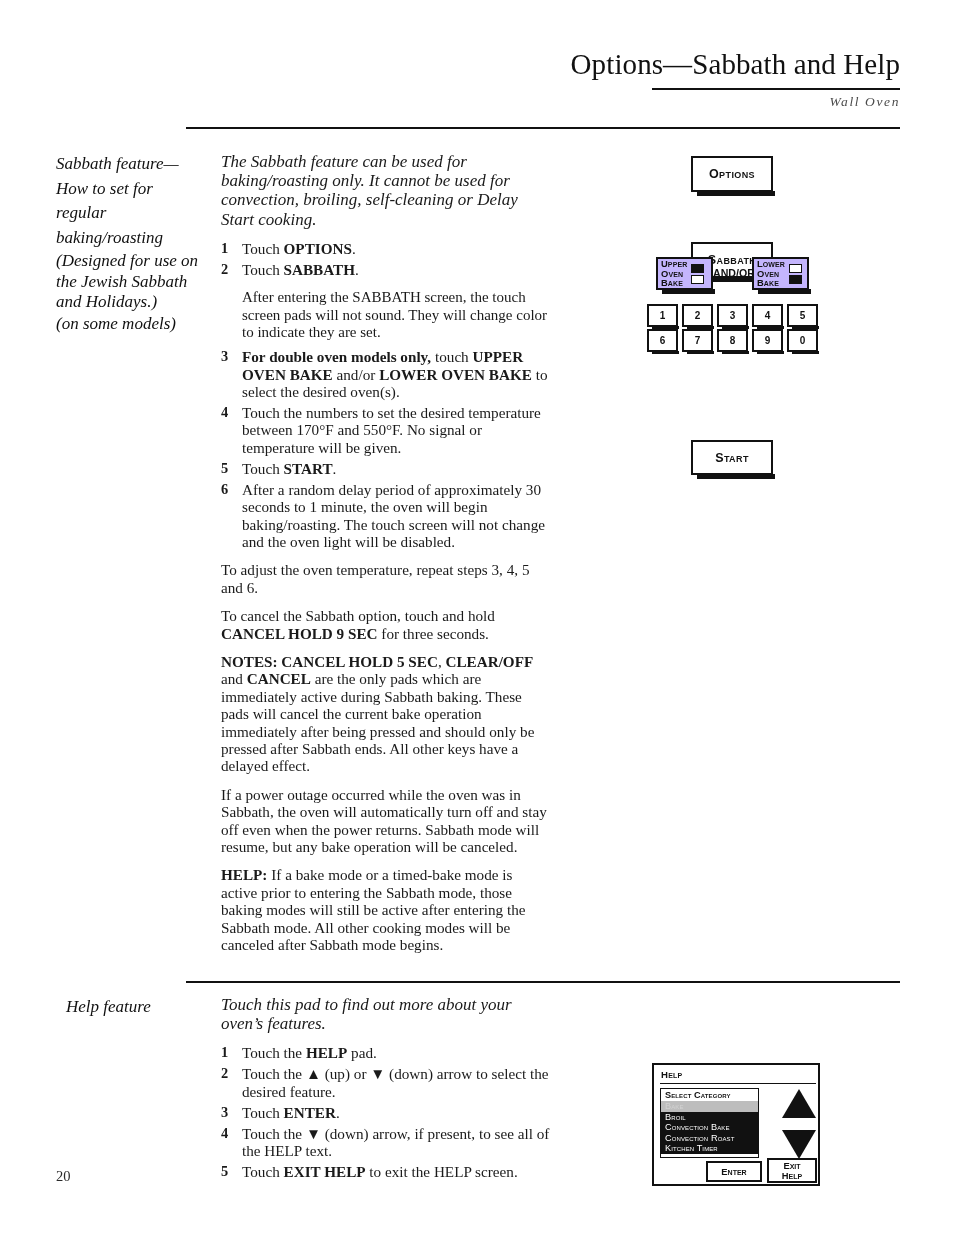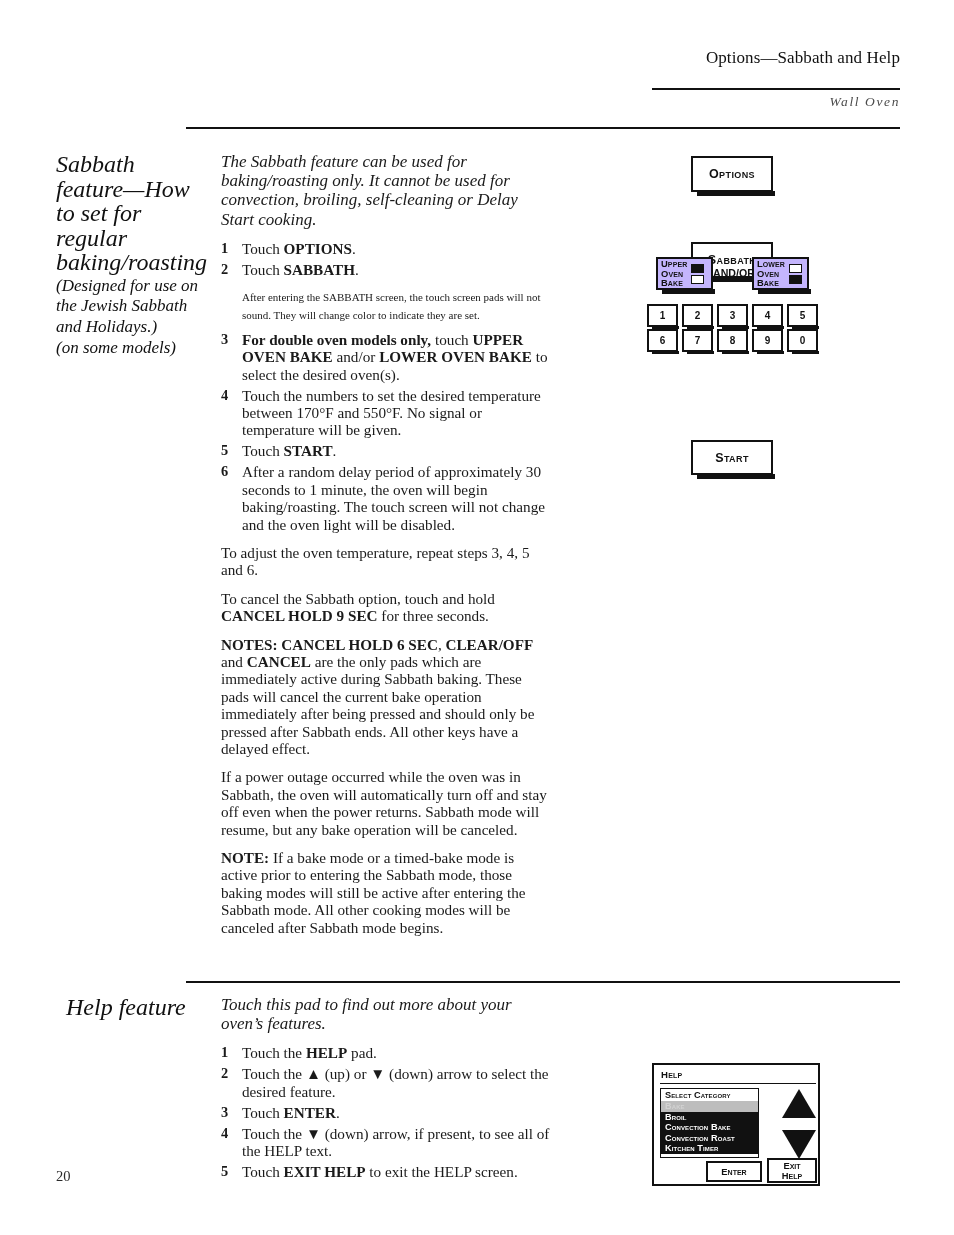--- a/index.html
+++ b/index.html
@@ -15,21 +15,21 @@
     color: #1a1a1a;
     -webkit-font-smoothing: antialiased;
   }
   .page { position: absolute; inset: 0; }
 
   
   .hdr-title {
     position: absolute;
     left: 186px; top: 48px; width: 714px;
     text-align: right;
-    font-size: 17px;
+    font-size: 29px;
     font-weight: normal;
     letter-spacing: 0.1px;
     color: #111;
   }
   .hdr-rule {
     position: absolute;
     left: 652px; top: 88px; width: 248px; height: 2px;
     background: #111;
   }
   .hdr-sub {
@@ -54,21 +54,21 @@
     background: #111;
   }
 
   
   .lcol {
     position: absolute;
     left: 56px; width: 150px;
     font-style: italic;
   }
   .sect-head {
-    font-size: 24px;
+    font-size: 17px;
     line-height: 24.5px;
     color: #111;
   }
   .sect-sub {
     font-size: 17px;
     line-height: 20.5px;
     color: #111;
     margin-top: 1px;
   }
   #sabbath-left { top: 152px; }
@@ -109,21 +109,21 @@
   }
   ol.steps li .num {
     position: absolute;
     left: 0; top: 0;
     font-weight: bold;
     font-size: 14.4px;
   }
   .indent-note {
     padding-left: 21px;
     margin: 7px 0 7px 0;
-    font-size: 11px;
+    font-size: 15px;
     line-height: 17.4px;
   }
   b { font-weight: bold; }
   .pad {
     position: relative;
     box-sizing: border-box;
     background: #fff;
     border: 2.2px solid #111;
     display: flex;
     align-items: center;
@@ -254,21 +254,21 @@
     background: #fff;
   }
   #category-label {
     font-variant: small-caps; font-weight: bold;
     font-size: 9.2px; color: #111;
     padding: 1px 0 1px 4px;
     letter-spacing: 0.1px;
   }
   .cat-list { background: #111; }
   .cat-item {
-    font-variant: small-caps; font-weight: bold;
+    font-variant: small-caps; font-weight: normal;
     font-size: 9.2px;
     line-height: 10.5px;
     color: #fff;
     padding-left: 4px;
     letter-spacing: 0.1px;
     white-space: nowrap;
   }
   .cat-item.selected { background: #bdbdbd; color: #d2d2d2; }
   .arrows {
     position: absolute; left: 126px; top: 24px;
@@ -357,23 +357,23 @@
         <span>Touch <b>START</b>.</span>
       </li>
       <li>
         <span class="num">6</span>
         <span>After a random delay period of approximately 30 seconds to 1 minute, the oven will begin baking/roasting. The touch screen will not change and the oven light will be disabled.</span>
       </li>
     </ol>
 
     <p class="para">To adjust the oven temperature, repeat steps 3, 4, 5 and 6.</p>
     <p class="para">To cancel the Sabbath option, touch and hold <b>CANCEL HOLD 9 SEC</b> for three seconds.</p>
-    <p class="para"><b>NOTES: CANCEL HOLD 6 SEC</b>, <b>CLEAR/OFF</b> and <b>CANCEL</b> are the only pads which are immediately active during Sabbath baking. These pads will cancel the current bake operation immediately after being pressed and should only be pressed after Sabbath ends. All other keys have a delayed effect.</p>
+    <p class="para"><b>NOTES: CANCEL HOLD 5 SEC</b>, <b>CLEAR/OFF</b> and <b>CANCEL</b> are the only pads which are immediately active during Sabbath baking. These pads will cancel the current bake operation immediately after being pressed and should only be pressed after Sabbath ends. All other keys have a delayed effect.</p>
     <p class="para">If a power outage occurred while the oven was in Sabbath, the oven will automatically turn off and stay off even when the power returns. Sabbath mode will resume, but any bake operation will be canceled.</p>
-    <p class="para"><b>NOTE:</b> If a bake mode or a timed-bake mode is active prior to entering the Sabbath mode, those baking modes will still be active after entering the Sabbath mode. All other cooking modes will be canceled after Sabbath mode begins.</p>
+    <p class="para"><b>HELP:</b> If a bake mode or a timed-bake mode is active prior to entering the Sabbath mode, those baking modes will still be active after entering the Sabbath mode. All other cooking modes will be canceled after Sabbath mode begins.</p>
   </div>
 
   <div class="pad sc" id="pad-options">Options</div>
   <div class="pad sc" id="pad-sabbath">Sabbath</div>
 
   <div class="ovenpad" id="pad-upper-oven-bake">
     <div class="oventxt">Upper<br>Oven<br>Bake</div>
     <div class="leds">
       <div class="led on"></div>
       <div class="led"></div>

